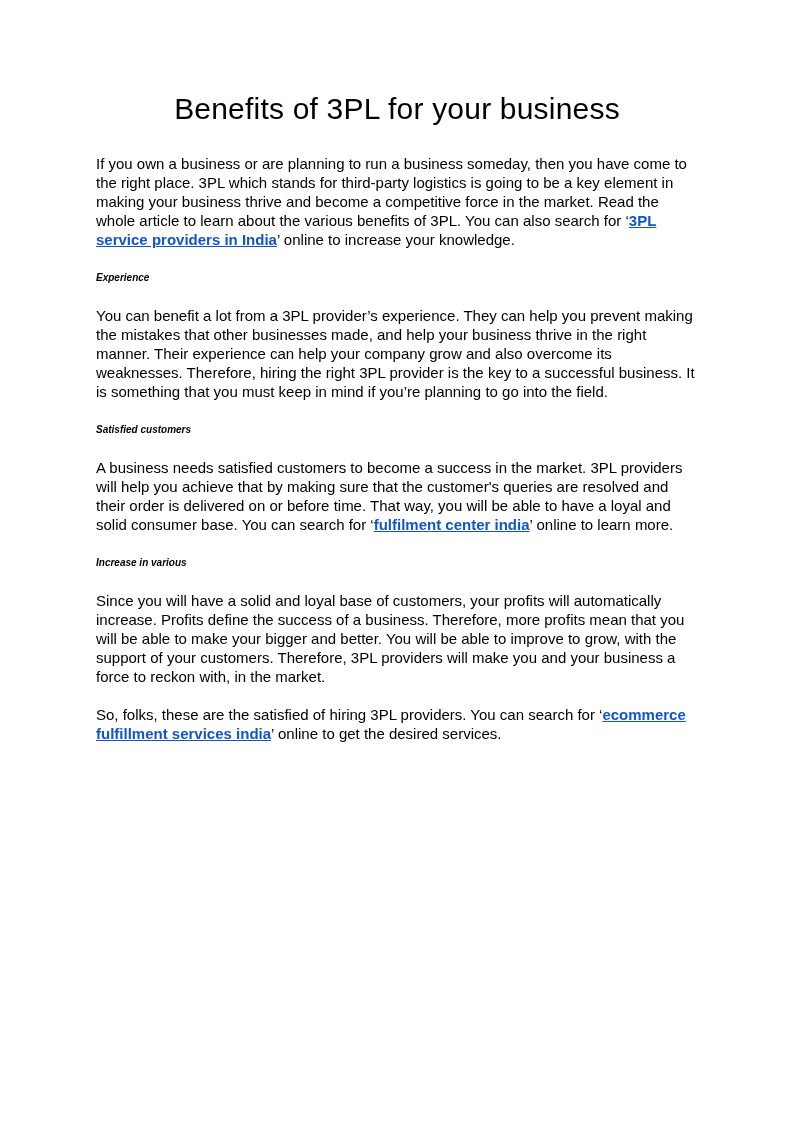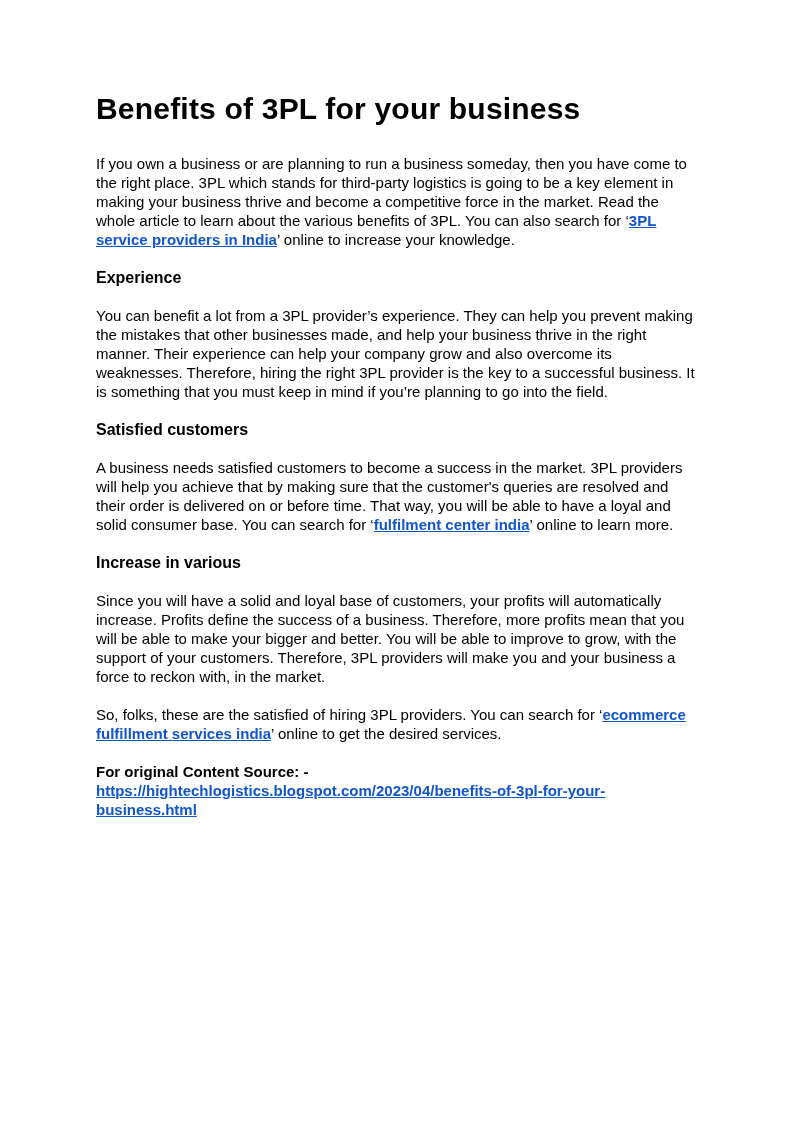--- a/index.html
+++ b/index.html
@@ -15,35 +15,36 @@
     width: 794px;
     min-height: 1123px;
     margin: 0 auto;
     box-sizing: border-box;
     background: #ffffff;
     padding: 92px 96px 40px 96px;
   }
   h1.doc-title {
     font-size: 30px;
     line-height: 34px;
-    font-weight: 700;
-    text-align: left;
+    font-weight: 400;
+    text-align: center;
     margin: 0 0 28px 0;
     letter-spacing: 0.2px;
   }
   p.doc-para {
     font-size: 15px;
     line-height: 19px;
     margin: 8px 0 19px 0;
   }
   h2.doc-heading {
-    font-size: 16px;
+    font-size: 10px;
     line-height: 19px;
     font-weight: 700;
     margin: 0 0 19px 0;
+    font-style: italic;
   }
   a.doc-link {
     color: #1155cc;
     font-weight: 700;
     text-decoration: underline;
     overflow-wrap: break-word;
     word-break: break-word;
     cursor: pointer;
   }
   .source-label {
@@ -66,15 +67,14 @@
   <h2 class="doc-heading">Satisfied customers</h2>
 
   <p class="doc-para"><span>A business needs satisfied customers to become a success in the market. 3PL providers will help you achieve that by making sure that the customer's queries are resolved and their order is delivered on or before time. That way, you will be able to have a loyal and solid consumer base. You can search for ‘</span><a class="doc-link" style="color: rgb(17, 85, 204);">fulfilment center india</a><span>’ online to learn more.</span></p>
 
   <h2 class="doc-heading">Increase in various</h2>
 
   <p class="doc-para">Since you will have a solid and loyal base of customers, your profits will automatically increase. Profits define the success of a business. Therefore, more profits mean that you will be able to make your bigger and better. You will be able to improve to grow, with the support of your customers. Therefore, 3PL providers will make you and your business a force to reckon with, in the market.</p>
 
   <p class="doc-para"><span>So, folks, these are the satisfied of hiring 3PL providers. You can search for ‘</span><a class="doc-link" style="color: rgb(17, 85, 204);">ecommerce fulfillment services india</a><span>’ online to get the desired services.</span></p>
 
-  <p class="doc-para"><span class="source-label">For original Content Source: -</span><br><a class="doc-link" style="color: rgb(17, 85, 204);">https://hightechlogistics.blogspot.com/2023/04/benefits-of-3pl-for-your-business.html</a></p>
 
 </div>
 
 </body></html>

